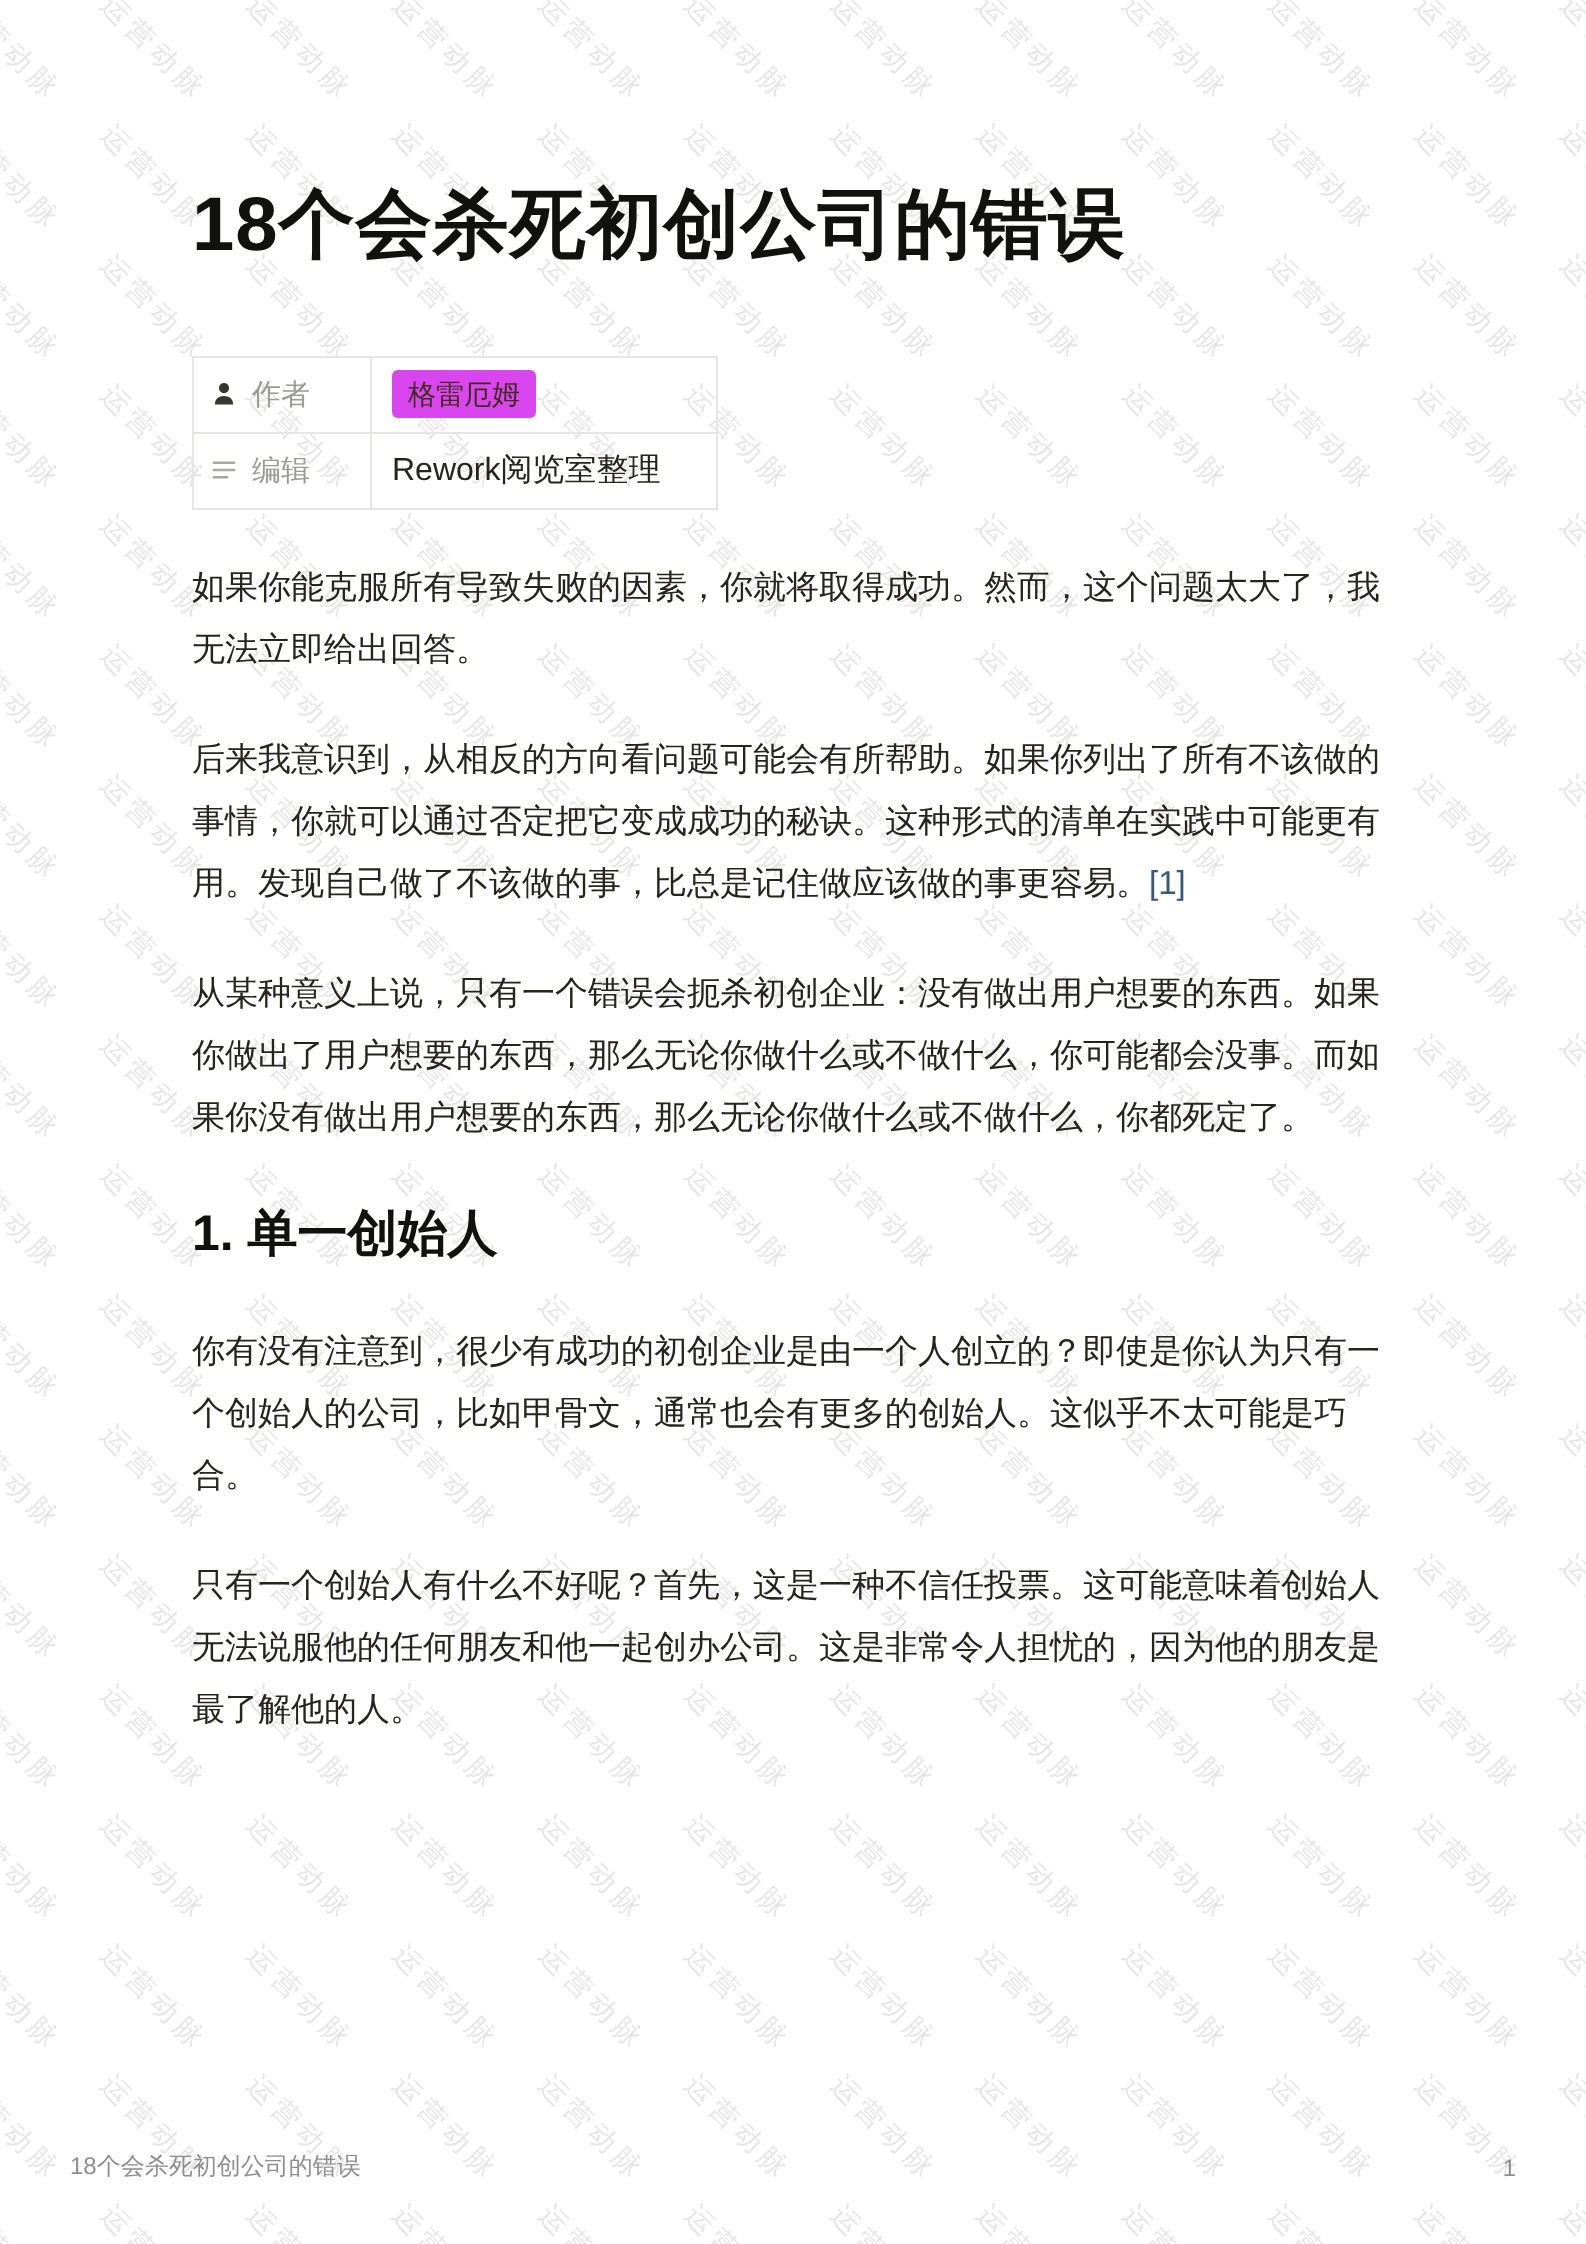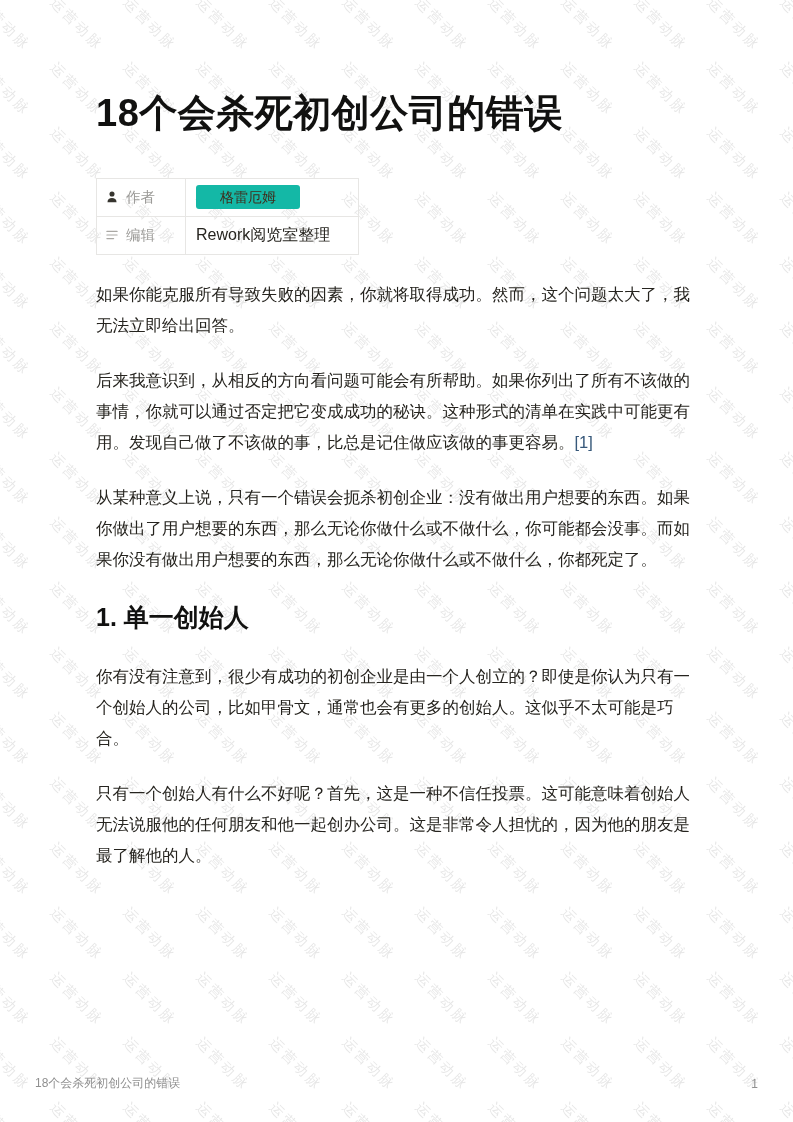--- a/index.html
+++ b/index.html
@@ -18,21 +18,21 @@
   .content { position:absolute; top:0; left:0; right:0; z-index:1; padding:90px 89px 0 96px; }
   h1.title { margin:0; font-size:38px; line-height:1.25; font-weight:700; color:#111110; letter-spacing:0.5px; }
   table.props { border-collapse:collapse; margin-top:40px; table-layout:fixed; }
   table.props td { border:1px solid #e7e6e4; height:37px; vertical-align:middle; }
   td.prop-label-cell { width:76px; padding:0 4px 0 8px; }
   td.prop-value-cell { width:152px; padding:0 10px; }
   .prop-label-wrap { display:flex; align-items:center; gap:7px; }
   .prop-label { color:#9b9a97; font-size:14.5px; }
   .prop-icon { display:inline-flex; width:14px; height:14px; flex:0 0 auto; }
   .prop-icon svg { display:block; }
-  .tag-pill { display:inline-block; background:#14b8a6; color:#402c1b; border-radius:3px; padding:3px 24px; font-size:14px; line-height:18px; }
+  .tag-pill { display:inline-block; background:#d946ef; color:#402c1b; border-radius:3px; padding:3px 8px; font-size:14px; line-height:18px; }
   .prop-value-text { font-size:16px; color:#26241f; }
   p.body { width:608px; margin:24px 0; font-size:16.5px; line-height:31px; color:#26241f; }
   p.first { margin-top:13px; }
   .footnote { color:#37587a; text-decoration:none; }
   h2.section { margin:26px 0 28px 0; font-size:25px; line-height:1.3; font-weight:700; color:#111110; }
   
   .footer {
     position:absolute; left:35px; right:35px; bottom:30px; z-index:1;
     display:flex; justify-content:space-between; align-items:center;
     color:#8f8f8f; font-size:12px;

